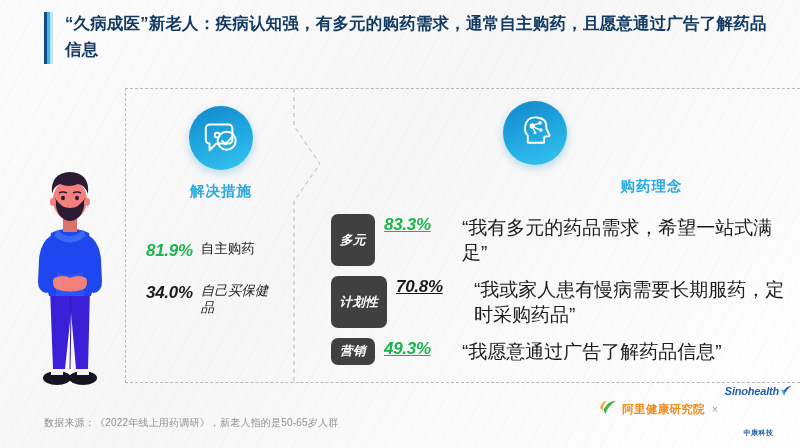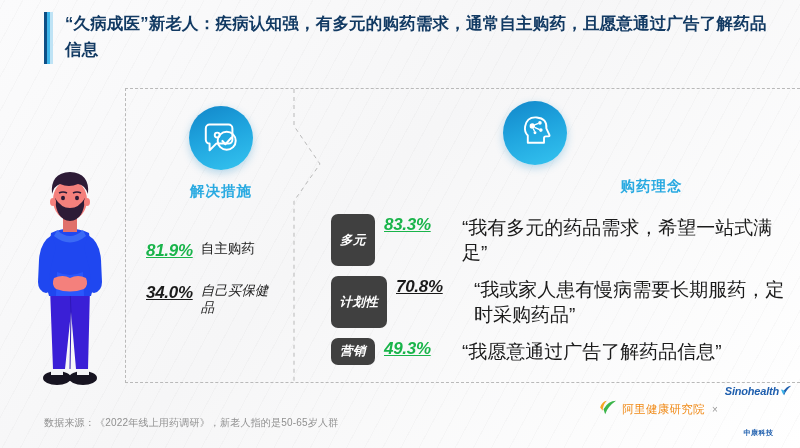--- a/index.html
+++ b/index.html
@@ -58,21 +58,21 @@
   .icon-title{
     text-align:center;color:#2aaae1;font-weight:bold;font-size:14.5px;
     margin-top:12px;letter-spacing:1px;
   }
 
   
   .left-stats{margin-top:40px;}
   .stat-row{display:flex;align-items:flex-start;margin-bottom:16px;}
   .pct{
     font-weight:bold;font-style:italic;font-size:17px;
-    text-decoration:underline;white-space:nowrap;letter-spacing:-.3px;
+    white-space:nowrap;letter-spacing:-.3px;
   }
   .pct.green{color:#19b44a;}
   .pct.dark{color:#1b1b1b;}
   .stat-label{
     font-size:13.5px;color:#1b1b1b;margin-left:8px;line-height:1.25;font-weight:500;
   }
   .stat-label.w{max-width:72px;font-style:italic;}
 
   
   .r-group{display:flex;align-items:stretch;margin-bottom:7px;}
@@ -94,21 +94,21 @@
     font-size:19px;color:#1b1b1b;margin-left:12px;line-height:1.32;font-weight:400;
     max-width:325px;
   }
 
   
   .footer-note{
     position:absolute;left:44px;bottom:18px;font-size:10px;color:#909090;letter-spacing:.2px;
   }
   .logos{position:absolute;right:8px;bottom:12px;display:flex;align-items:center;gap:7px;}
   .logo-ali{display:flex;align-items:center;gap:4px;}
-  .ali-text{color:#f08a17;font-weight:normal;font-size:11.5px;letter-spacing:.3px;}
+  .ali-text{color:#f08a17;font-weight:bold;font-size:11.5px;letter-spacing:.3px;}
   .logo-x{color:#9a9a9a;font-size:10px;}
   .logo-sino{display:flex;flex-direction:column;align-items:center;line-height:1;gap:28px;}
   .sino-top{display:flex;align-items:center;gap:2px;}
   .sino-text{color:#1f5fae;font-weight:bold;font-style:italic;font-size:11px;letter-spacing:-.2px;}
   .sino-sub{color:#1f5fae;font-size:7px;font-weight:bold;margin-top:2px;letter-spacing:.5px;}
 </style>
 </head>
 <body>
 
 <div class="slide-bg"></div>

